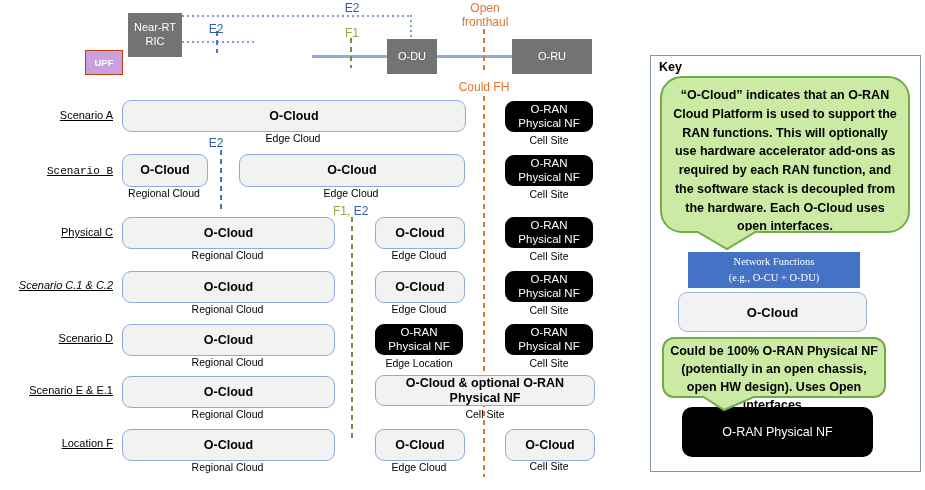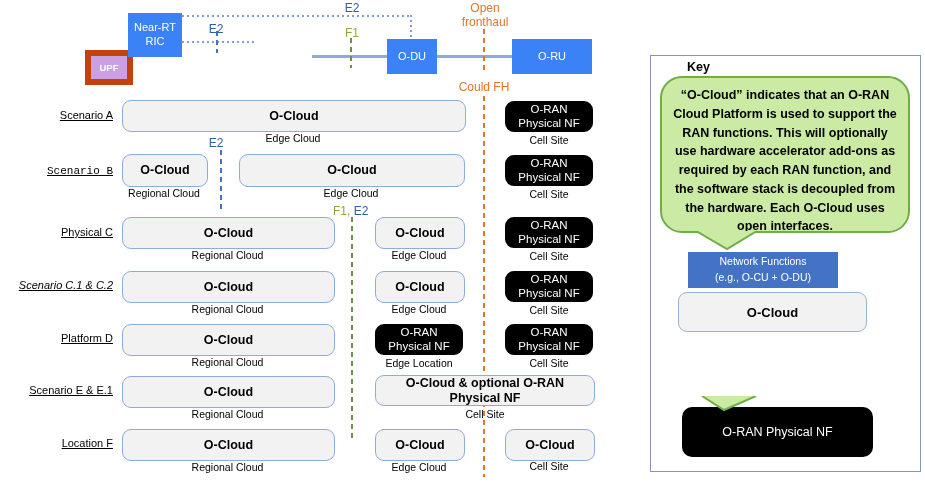--- a/index.html
+++ b/index.html
@@ -2,25 +2,25 @@
 <html><head>
 <meta charset="utf-8">
 <style>
   html,body{margin:0;padding:0;background:#fff;}
   #canvas{
     position:relative;width:925px;height:490px;background:#ffffff;overflow:hidden;
     font-family:"Liberation Sans", sans-serif;color:#000;
   }
   
   .bluebox{
-    position:absolute;background:#3b82f6;color:#fff;display:flex;align-items:center;justify-content:center;
+    position:absolute;background:#737373;color:#fff;display:flex;align-items:center;justify-content:center;
     text-align:center;font-size:11px;line-height:1.25;z-index:2;
   }
   .upfbox{
-    position:absolute;background:#C9A0E0;border:6px solid #c2410c;color:#fff;font-weight:bold;
+    position:absolute;background:#C9A0E0;border:1px solid #c2410c;color:#fff;font-weight:bold;
     font-size:9.5px;display:flex;align-items:center;justify-content:center;z-index:2;
   }
   
   .cloudbox{
     position:absolute;background:#F2F2F2;border:1.5px solid #8FAADC;border-radius:9px;
     display:flex;align-items:center;justify-content:center;text-align:center;
     font-weight:bold;font-size:12.5px;line-height:1.2;z-index:2;
   }
   
   .pnfbox{
@@ -41,21 +41,21 @@
   .vdash-blue{position:absolute;width:2px;background:repeating-linear-gradient(to bottom,#4472C4 0 5px,transparent 5px 9px);z-index:1;}
   .vdot-blue{position:absolute;width:2px;background:repeating-linear-gradient(to bottom,#7F9FD4 0 2px,transparent 2px 5px);z-index:1;}
   .hdot-blue{position:absolute;height:2px;background:repeating-linear-gradient(to right,#7F9FD4 0 2px,transparent 2px 5px);z-index:1;}
   .hsolid-blue{position:absolute;height:2.5px;background:#8FAADC;z-index:1;}
   .iflabel{position:absolute;font-size:12px;z-index:3;text-align:center;}
   .lbl-blue{color:#2E5FA3;}
   .lbl-green{color:#8FA93F;}
   .lbl-orange{color:#E0762F;line-height:1.2;}
   
   #key-panel{position:absolute;left:650px;top:55px;width:271px;height:417px;border:1.5px solid #8496B0;background:#fff;box-sizing:border-box;z-index:2;}
-  .keytitle{position:absolute;left:8px;top:4px;font-size:12.5px;font-weight:bold;margin-left:28px;}
+  .keytitle{position:absolute;left:8px;top:4px;font-size:12.5px;font-weight:bold;}
   .bubble{
     position:absolute;background:#CBEBA5;border:2px solid #70AD47;color:#000;
     font-weight:bold;text-align:center;box-sizing:border-box;z-index:2;
   }
   .bubble-tail{position:absolute;z-index:3;}
   .keynf{
     position:absolute;background:#4472C4;color:#fff;font-size:10.5px;line-height:1.5;
     display:flex;align-items:center;justify-content:center;text-align:center;z-index:2;
   }
   .keycloud{
@@ -129,21 +129,21 @@
   <div class="sublabel" style="left:505px;top:251px;width:88px;">Cell Site</div>
 
   <div class="scenlabel" style="top:279px;font-style:italic;">Scenario C.1 &amp;  C.2</div>
   <div class="cloudbox" style="left:122px;top:271px;width:211px;height:30px;">O-Cloud</div>
   <div class="sublabel" style="left:122px;top:304px;width:211px;">Regional Cloud</div>
   <div class="cloudbox" style="left:375px;top:271px;width:88px;height:30px;">O-Cloud</div>
   <div class="sublabel" style="left:375px;top:304px;width:88px;">Edge Cloud</div>
   <div class="pnfbox" style="left:505px;top:271px;width:88px;height:31px;">O-RAN Physical NF</div>
   <div class="sublabel" style="left:505px;top:305px;width:88px;">Cell Site</div>
 
-  <div class="scenlabel" style="top:332px;">Platform D</div>
+  <div class="scenlabel" style="top:332px;">Scenario D</div>
   <div class="cloudbox" style="left:122px;top:324px;width:211px;height:30px;">O-Cloud</div>
   <div class="sublabel" style="left:122px;top:357px;width:211px;">Regional Cloud</div>
   <div class="pnfbox" style="left:375px;top:324px;width:88px;height:31px;">O-RAN Physical NF</div>
   <div class="sublabel" style="left:375px;top:358px;width:88px;">Edge Location</div>
   <div class="pnfbox" style="left:505px;top:324px;width:88px;height:31px;">O-RAN Physical NF</div>
   <div class="sublabel" style="left:505px;top:358px;width:88px;">Cell Site</div>
 
   <div class="scenlabel" style="top:384px;">Scenario E &amp; E.1</div>
   <div class="cloudbox" style="left:122px;top:376px;width:211px;height:30px;">O-Cloud</div>
   <div class="sublabel" style="left:122px;top:409px;width:211px;">Regional Cloud</div>
@@ -161,29 +161,30 @@
   <div id="key-panel">
     <div class="keytitle">Key</div>
   </div>
 
   <div class="bubble" style="left:660px;top:76px;width:250px;height:157px;border-radius:22px;font-size:12.5px;line-height:1.5;padding:8px 9px;">“O-Cloud” indicates that an O-RAN Cloud Platform is used to support the RAN functions. This will optionally use hardware accelerator add-ons as required by each RAN function, and the software stack is decoupled from the hardware. Each O-Cloud uses open interfaces.</div>
   <svg class="bubble-tail" style="left:695px;top:231px;" width="64" height="20">
     <path d="M1,0 L62,0 L32,18 Z" fill="#CBEBA5" stroke="none"></path>
     <path d="M1,0 L32,18 L62,0" fill="none" stroke="#70AD47" stroke-width="2"></path>
   </svg>
 
-  <div class="keynf" style="left:688px;top:252px;width:150px;height:36px;">
+  <div class="keynf" style="left:688px;top:252px;width:172px;height:36px;font-family:Liberation Serif, serif;">
     <span>
       <span>Network Functions</span><br>
       <span>(e.g., O-CU + O-DU)</span>
     </span>
   </div>
 
   <div class="keycloud" style="left:678px;top:292px;width:187px;height:38px;">O-Cloud</div>
 
+  <div class="bubble" style="left:662px;top:337px;width:224px;height:61px;border-radius:12px;font-size:12.5px;line-height:1.45;padding:3px 4px;">Could be 100% O-RAN Physical NF (potentially in an open chassis, open HW design). Uses Open interfaces.</div>
   <svg class="bubble-tail" style="left:698px;top:396px;" width="62" height="16">
     <path d="M4,0 L58,0 L26,14 Z" fill="#CBEBA5" stroke="none"></path>
     <path d="M4,0 L26,14 L58,0" fill="none" stroke="#70AD47" stroke-width="2"></path>
   </svg>
 
   <div class="keypnf" style="left:682px;top:407px;width:191px;height:50px;">O-RAN Physical NF</div>
 
 </div>
 
 </body></html>

